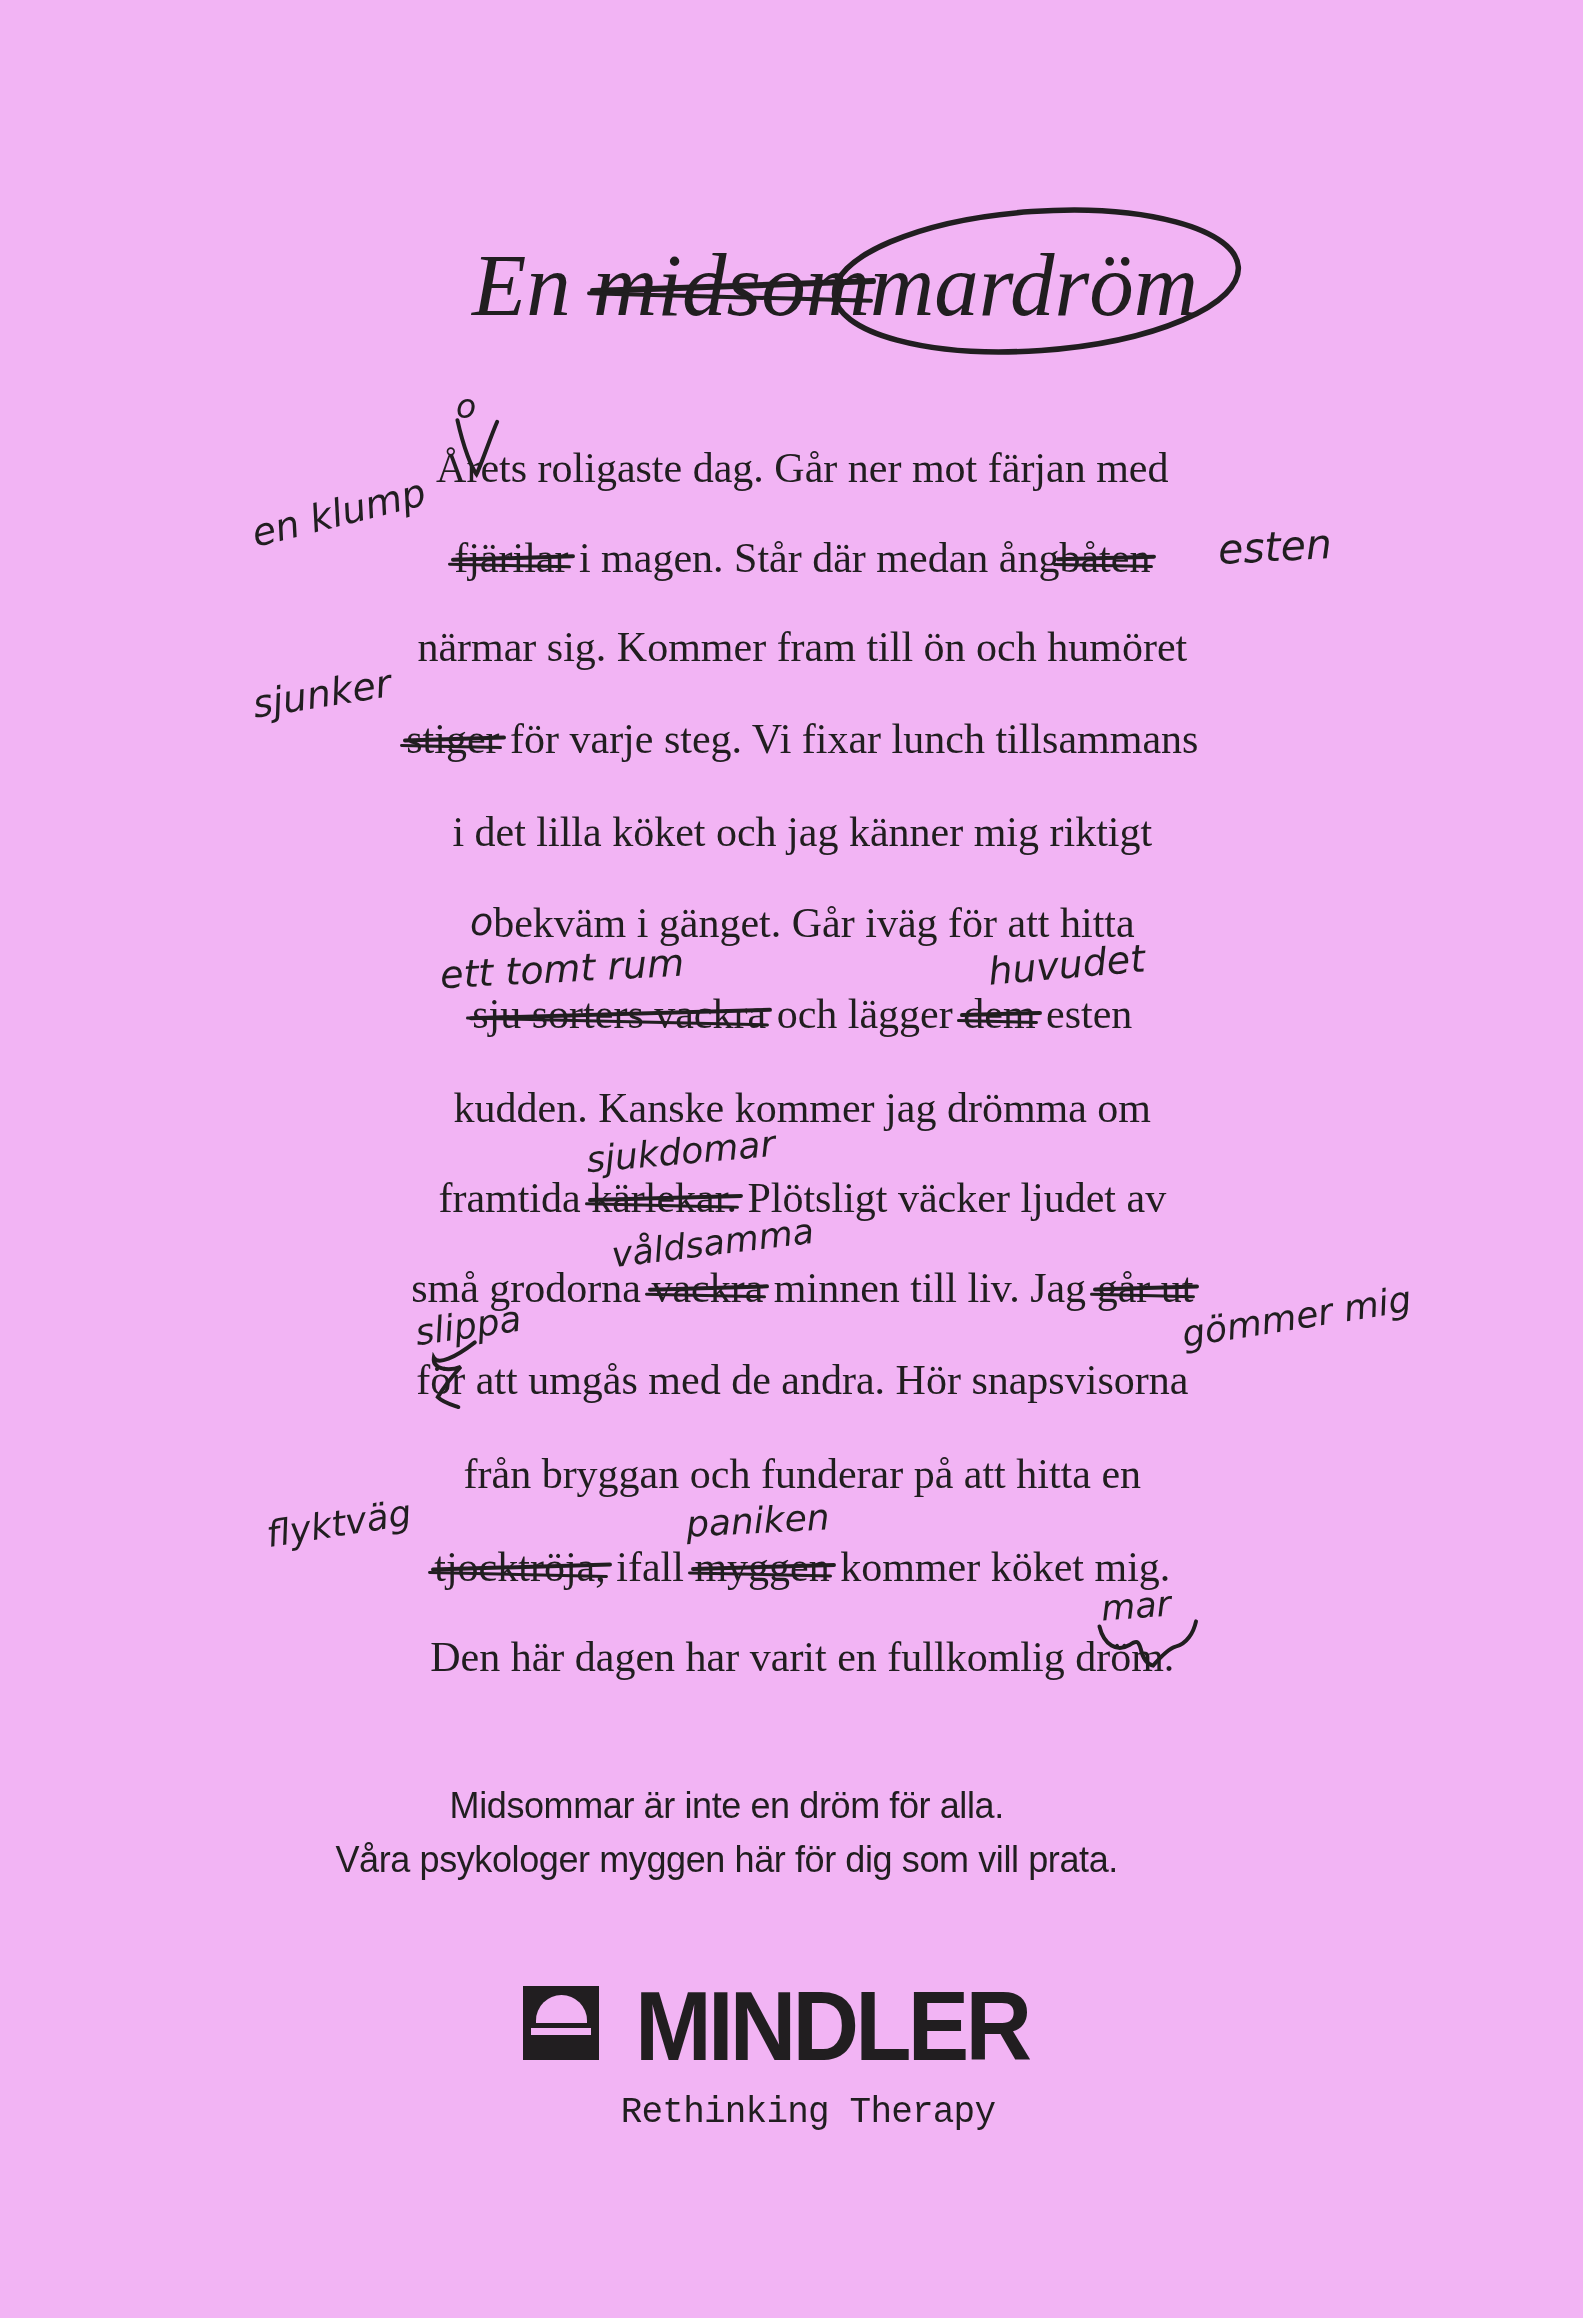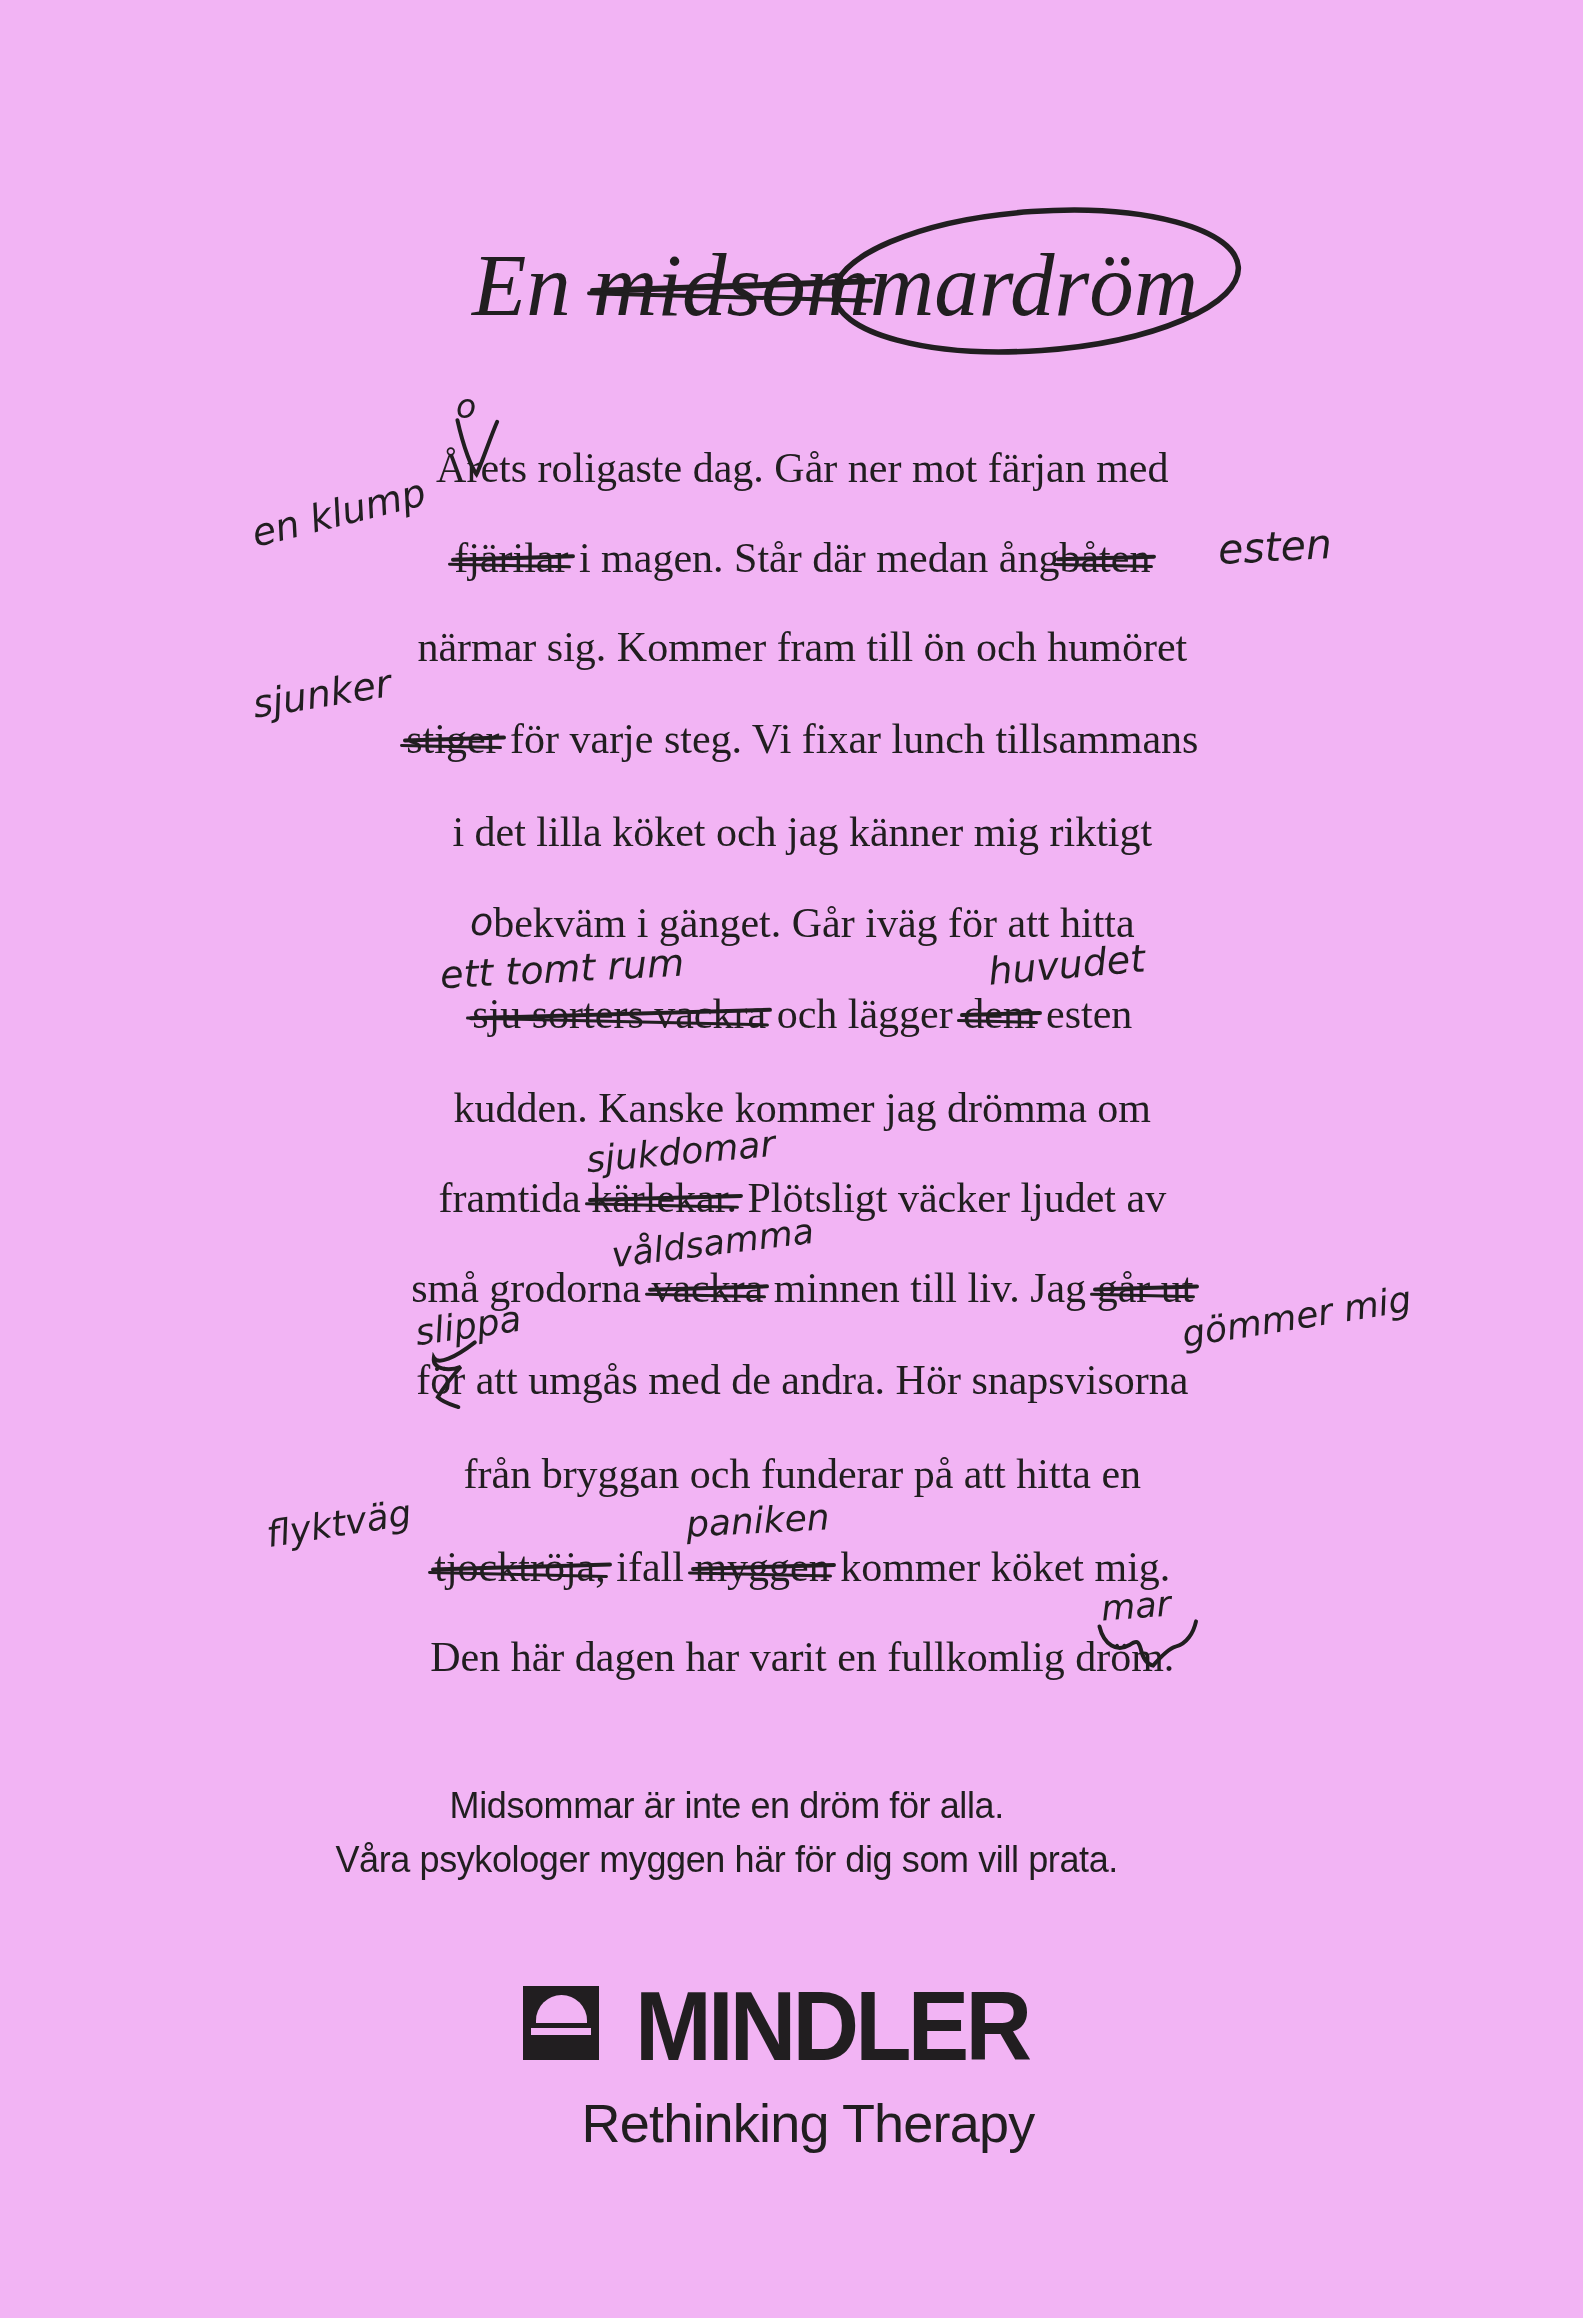--- a/index.html
+++ b/index.html
@@ -75,21 +75,21 @@
   .logo-icon{position:absolute;left:523px;top:1986px;width:76px;height:74px;background:var(--ink);}
   .logo-arch{position:absolute;left:12.7px;top:8.7px;width:51px;height:28.5px;background:var(--bg);
     border-radius:27px 27px 0 0;}
   .logo-slit{position:absolute;left:8px;top:42px;width:60px;height:7.1px;background:var(--bg);}
   .logo-word{position:absolute;left:635px;top:1977px;
     font-family:"Liberation Sans",sans-serif;font-weight:600;
     font-size:98px;line-height:1;letter-spacing:-4px;
     transform:scaleX(0.94);transform-origin:left top;}
   .logo-tagline{position:absolute;left:0;top:2091px;width:1584px;text-align:center;
     padding-left:32px;box-sizing:border-box;
-    font-family:Liberation Sans, sans-serif;font-size:54px;line-height:1.2;letter-spacing:-0.8px;}
+    font-family:Liberation Mono, monospace;font-size:36px;line-height:1.2;letter-spacing:-0.8px;}
 </style>
 </head>
 <body>
 
 <div class="page">
 
   <div class="title">
     <span>En </span><span class="st st-title">midsom</span><span class="circled"><svg class="ellipse-svg" width="428" height="166" viewBox="0 0 540 210">
           <ellipse cx="268" cy="105" rx="256" ry="88" fill="none" stroke="#211E20" stroke-width="7" transform="rotate(-4 268 105)"></ellipse>
         </svg><span>mardröm</span></span>

